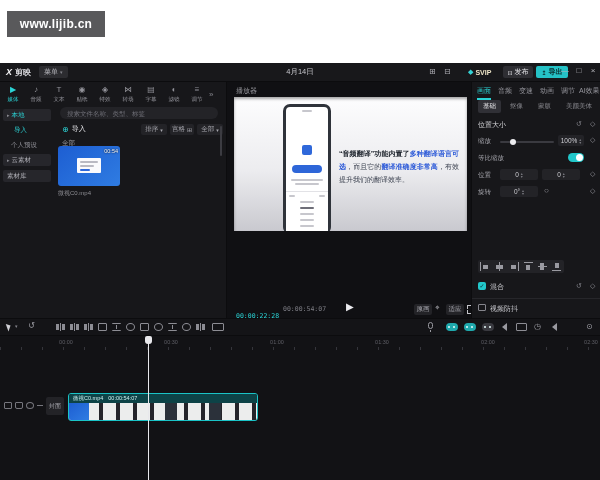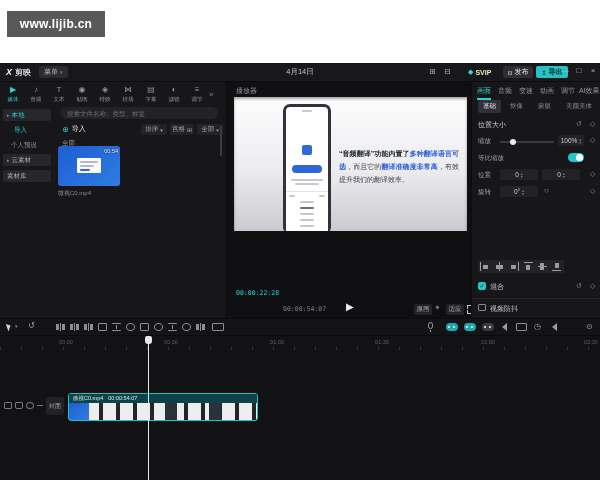--- a/index.html
+++ b/index.html
@@ -235,21 +235,21 @@
           <div class="ph-l" style="left:33px;top:3px;width:6px;height:1.5px"></div>
           <div class="ph-l" style="left:14px;top:9px;width:14px;height:2px"></div>
           <div class="ph-l" style="left:14px;top:15px;width:14px;height:2px;background:#6e6e78"></div>
           <div class="ph-l" style="left:14px;top:21px;width:14px;height:2px"></div>
           <div class="ph-l" style="left:14px;top:27px;width:14px;height:2px"></div>
           <div class="ph-l" style="left:14px;top:33px;width:14px;height:2px"></div>
         </div>
       </div>
       <div class="slide-text"><span class="q">“音频翻译”</span><span class="q">功能内置了</span><span class="b">多种翻译语言可选</span><span>，而且它的</span><span class="b">翻译准确度非常高</span><span>，有效提升我们的翻译效率。</span></div>
     </div>
-    <div class="abs tc" style="left:9px;top:207px;color:#2bd4d6">00:00:22:28</div>
+    <div class="abs tc" style="left:9px;top:230px;color:#2bd4d6">00:00:22:28</div>
     <div class="abs tc" style="left:56px;top:223px;color:#7f7f86">00:00:54:07</div>
     <div class="abs" style="left:119px;top:219px;color:#ececf0;font-size:10px">▶</div>
     <div class="pill abs" style="left:187px;top:222px;width:18px;height:11px">
         <span>原画</span>
       </div>
     <div class="abs" style="left:208px;top:221px;color:#b5b5bb;font-size:8px">⌖</div>
     <div class="pill abs" style="left:219px;top:222px;width:18px;height:11px">
         <span>适应</span>
       </div>
     <div class="corners abs" style="left:240px;top:223px"></div>

